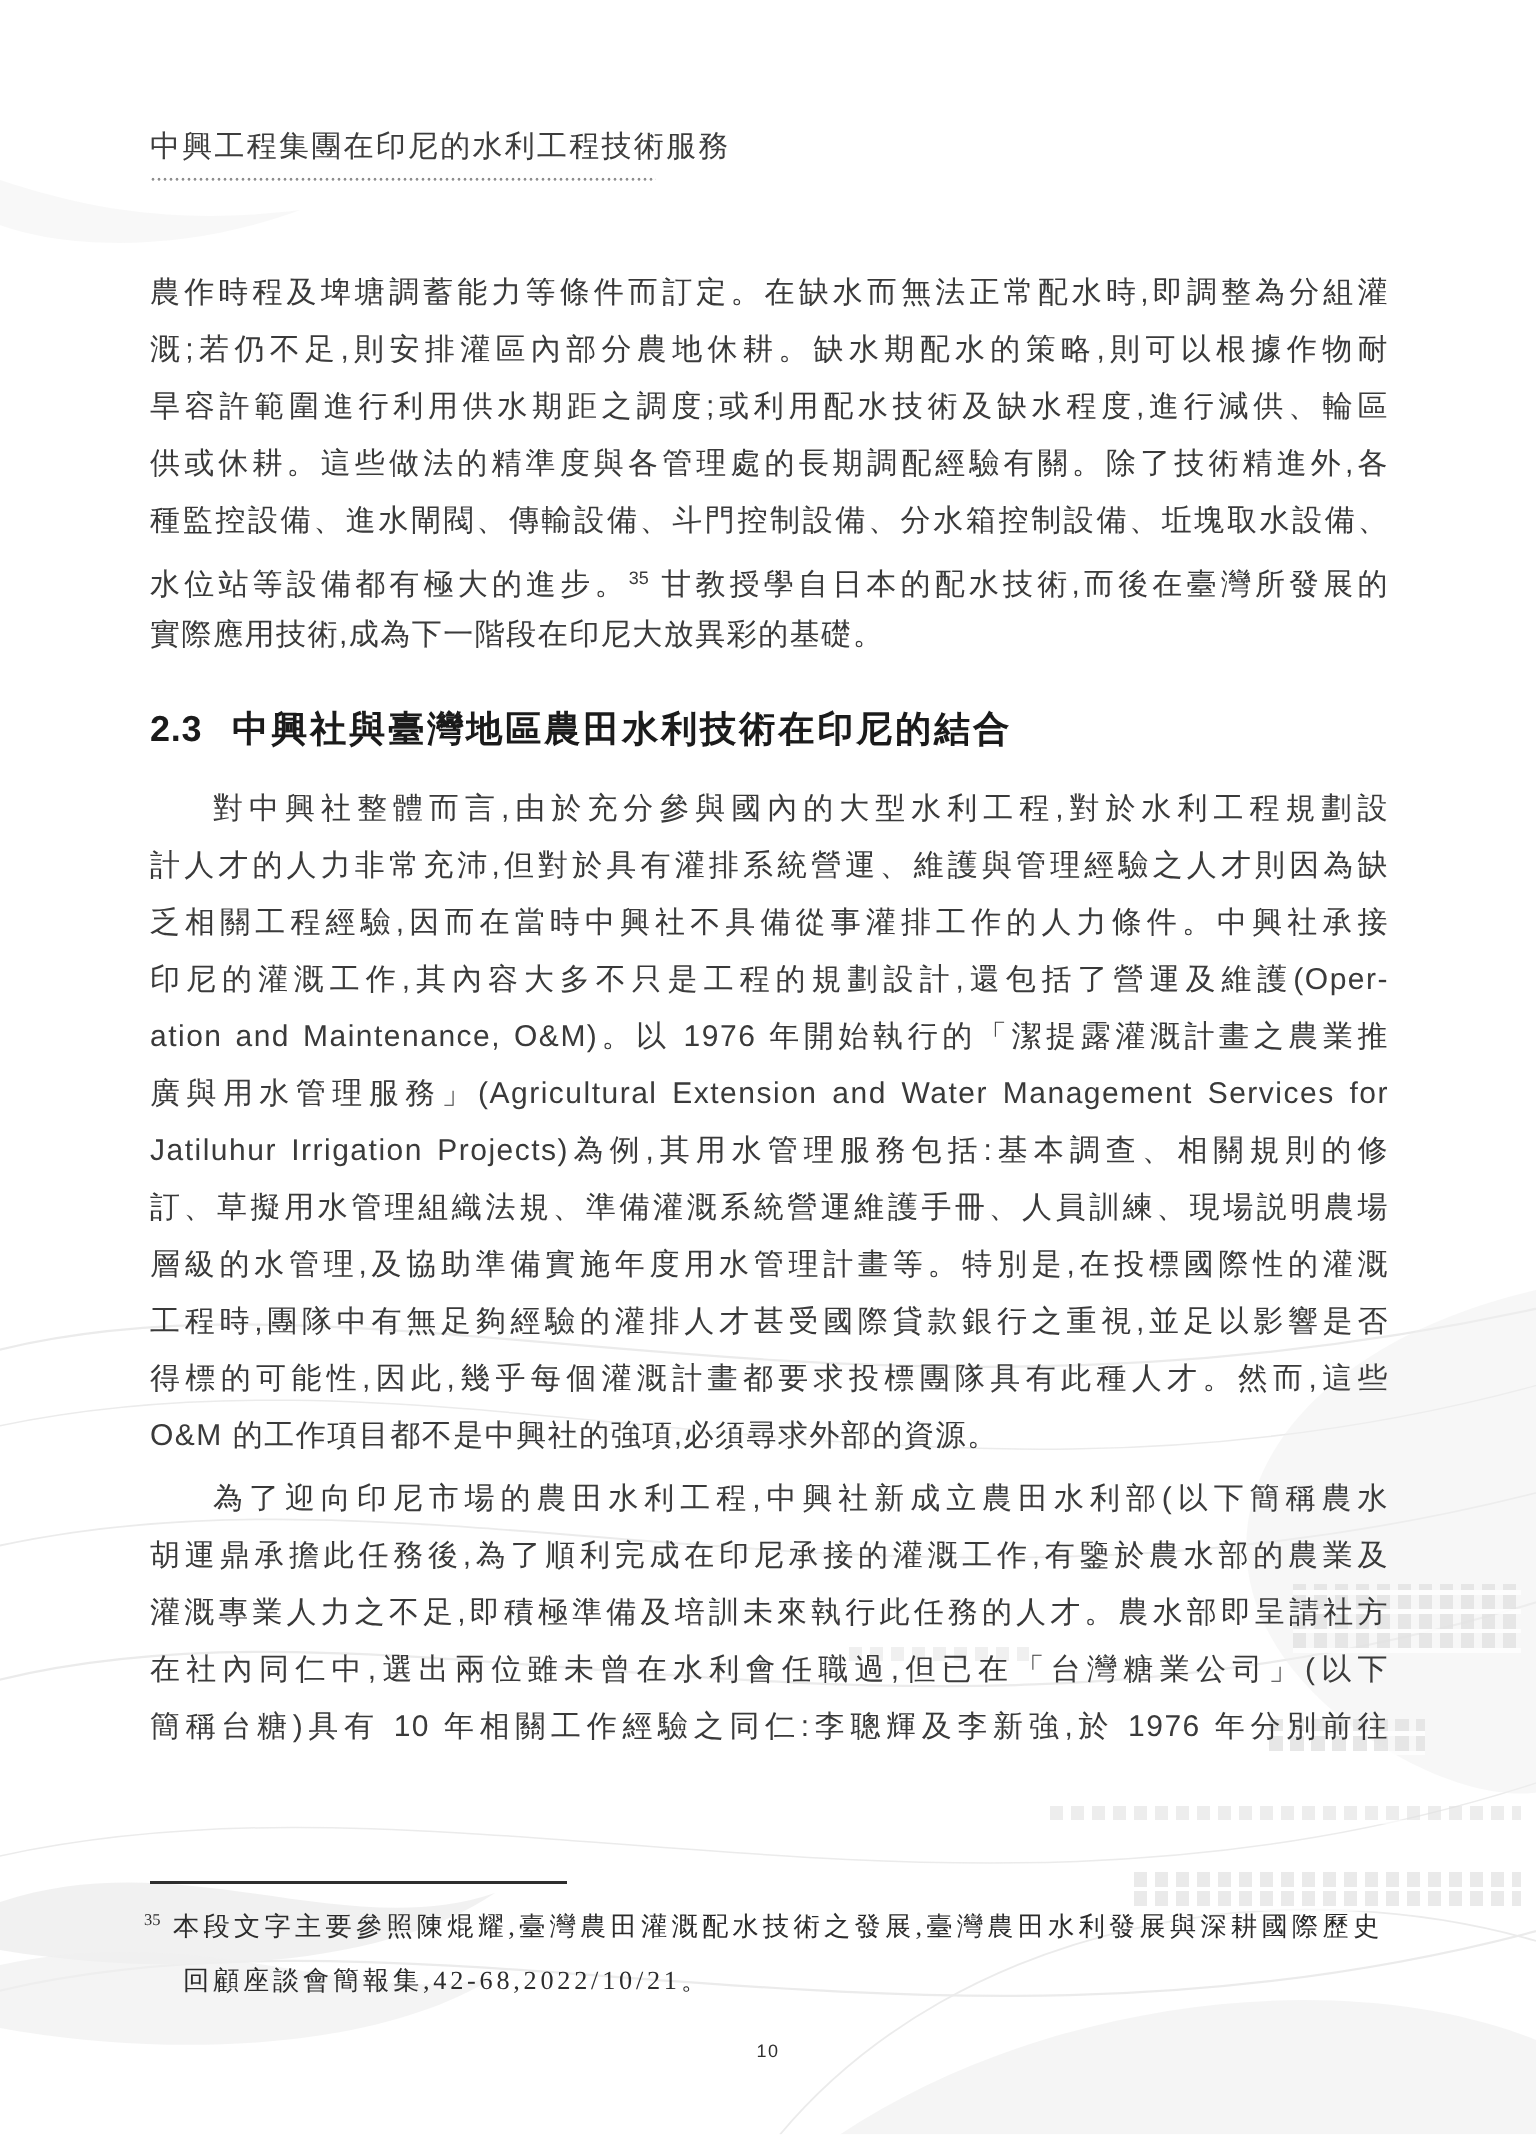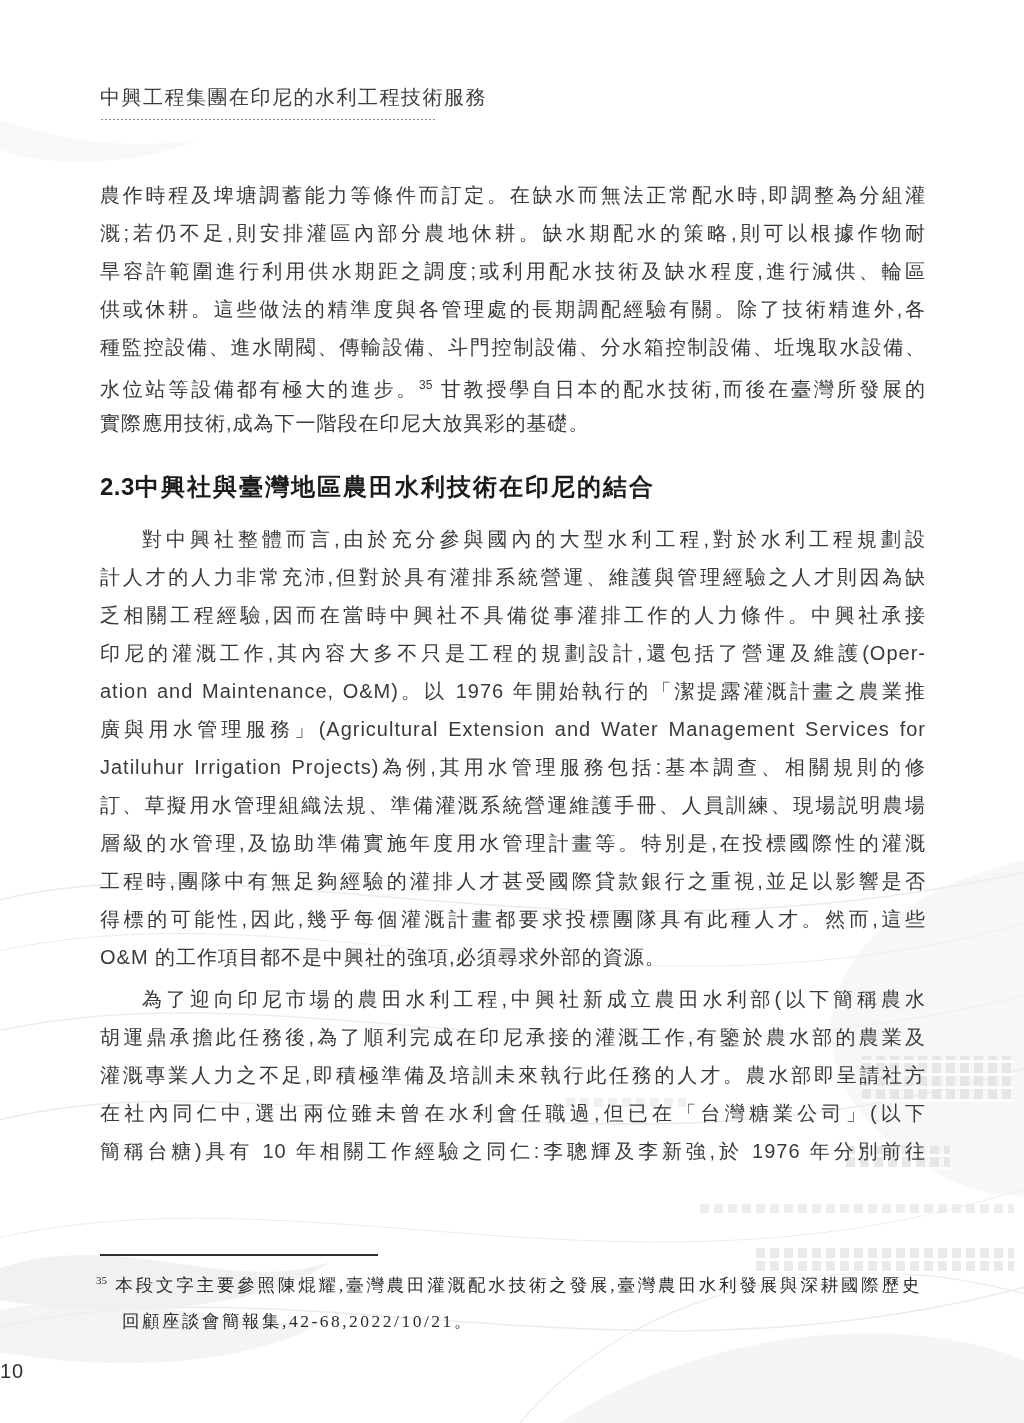--- a/index.html
+++ b/index.html
@@ -52,39 +52,39 @@
 
   #para1 { top:176px; }
   #para2 { top:520px; }
   #para3 { top:980px; }
 
   .section-heading {
     position:absolute; left:100px; top:470px; width:826px;
     font-size:24px; font-weight:bold; color:#1b1b1b; letter-spacing:2px;
     line-height:34px;
   }
-  .section-number { margin-right:0; letter-spacing:0.5px; }
+  .section-number { margin-right:20px; letter-spacing:0.5px; }
 
   
   .footnote-rule {
     position:absolute; left:100px; top:1254px; width:278px;
     border-top:2px solid #2e2e2e;
   }
   .footnote {
     position:absolute; left:96px; top:1262px; width:826px;
     font-family:"Liberation Serif", serif; color:#2c2c2c;
   }
   .fn-line { font-size:17.5px; line-height:36px; letter-spacing:2.5px; }
   .fn-line1 { text-align:justify; text-align-last:justify; overflow:hidden; }
   .fn-line2 { padding-left:26px; text-align:left; }
   sup.fn-marker { font-size:11px; vertical-align:7px; letter-spacing:0; margin-right:8px; }
 
   .page-number {
     position:absolute; left:0; right:0; top:1360px;
-    font-size:20px; color:#2f2f2f; letter-spacing:1px;
+    text-align:center; font-size:12px; color:#2f2f2f; letter-spacing:1px;
   }
 </style>
 </head>
 <body>
 
 <div class="page">
 
   <div class="watermark">
     <svg width="1024" height="1423" viewBox="0 0 1024 1423">
       <g fill="none" stroke="#dedede" opacity="0.6">

